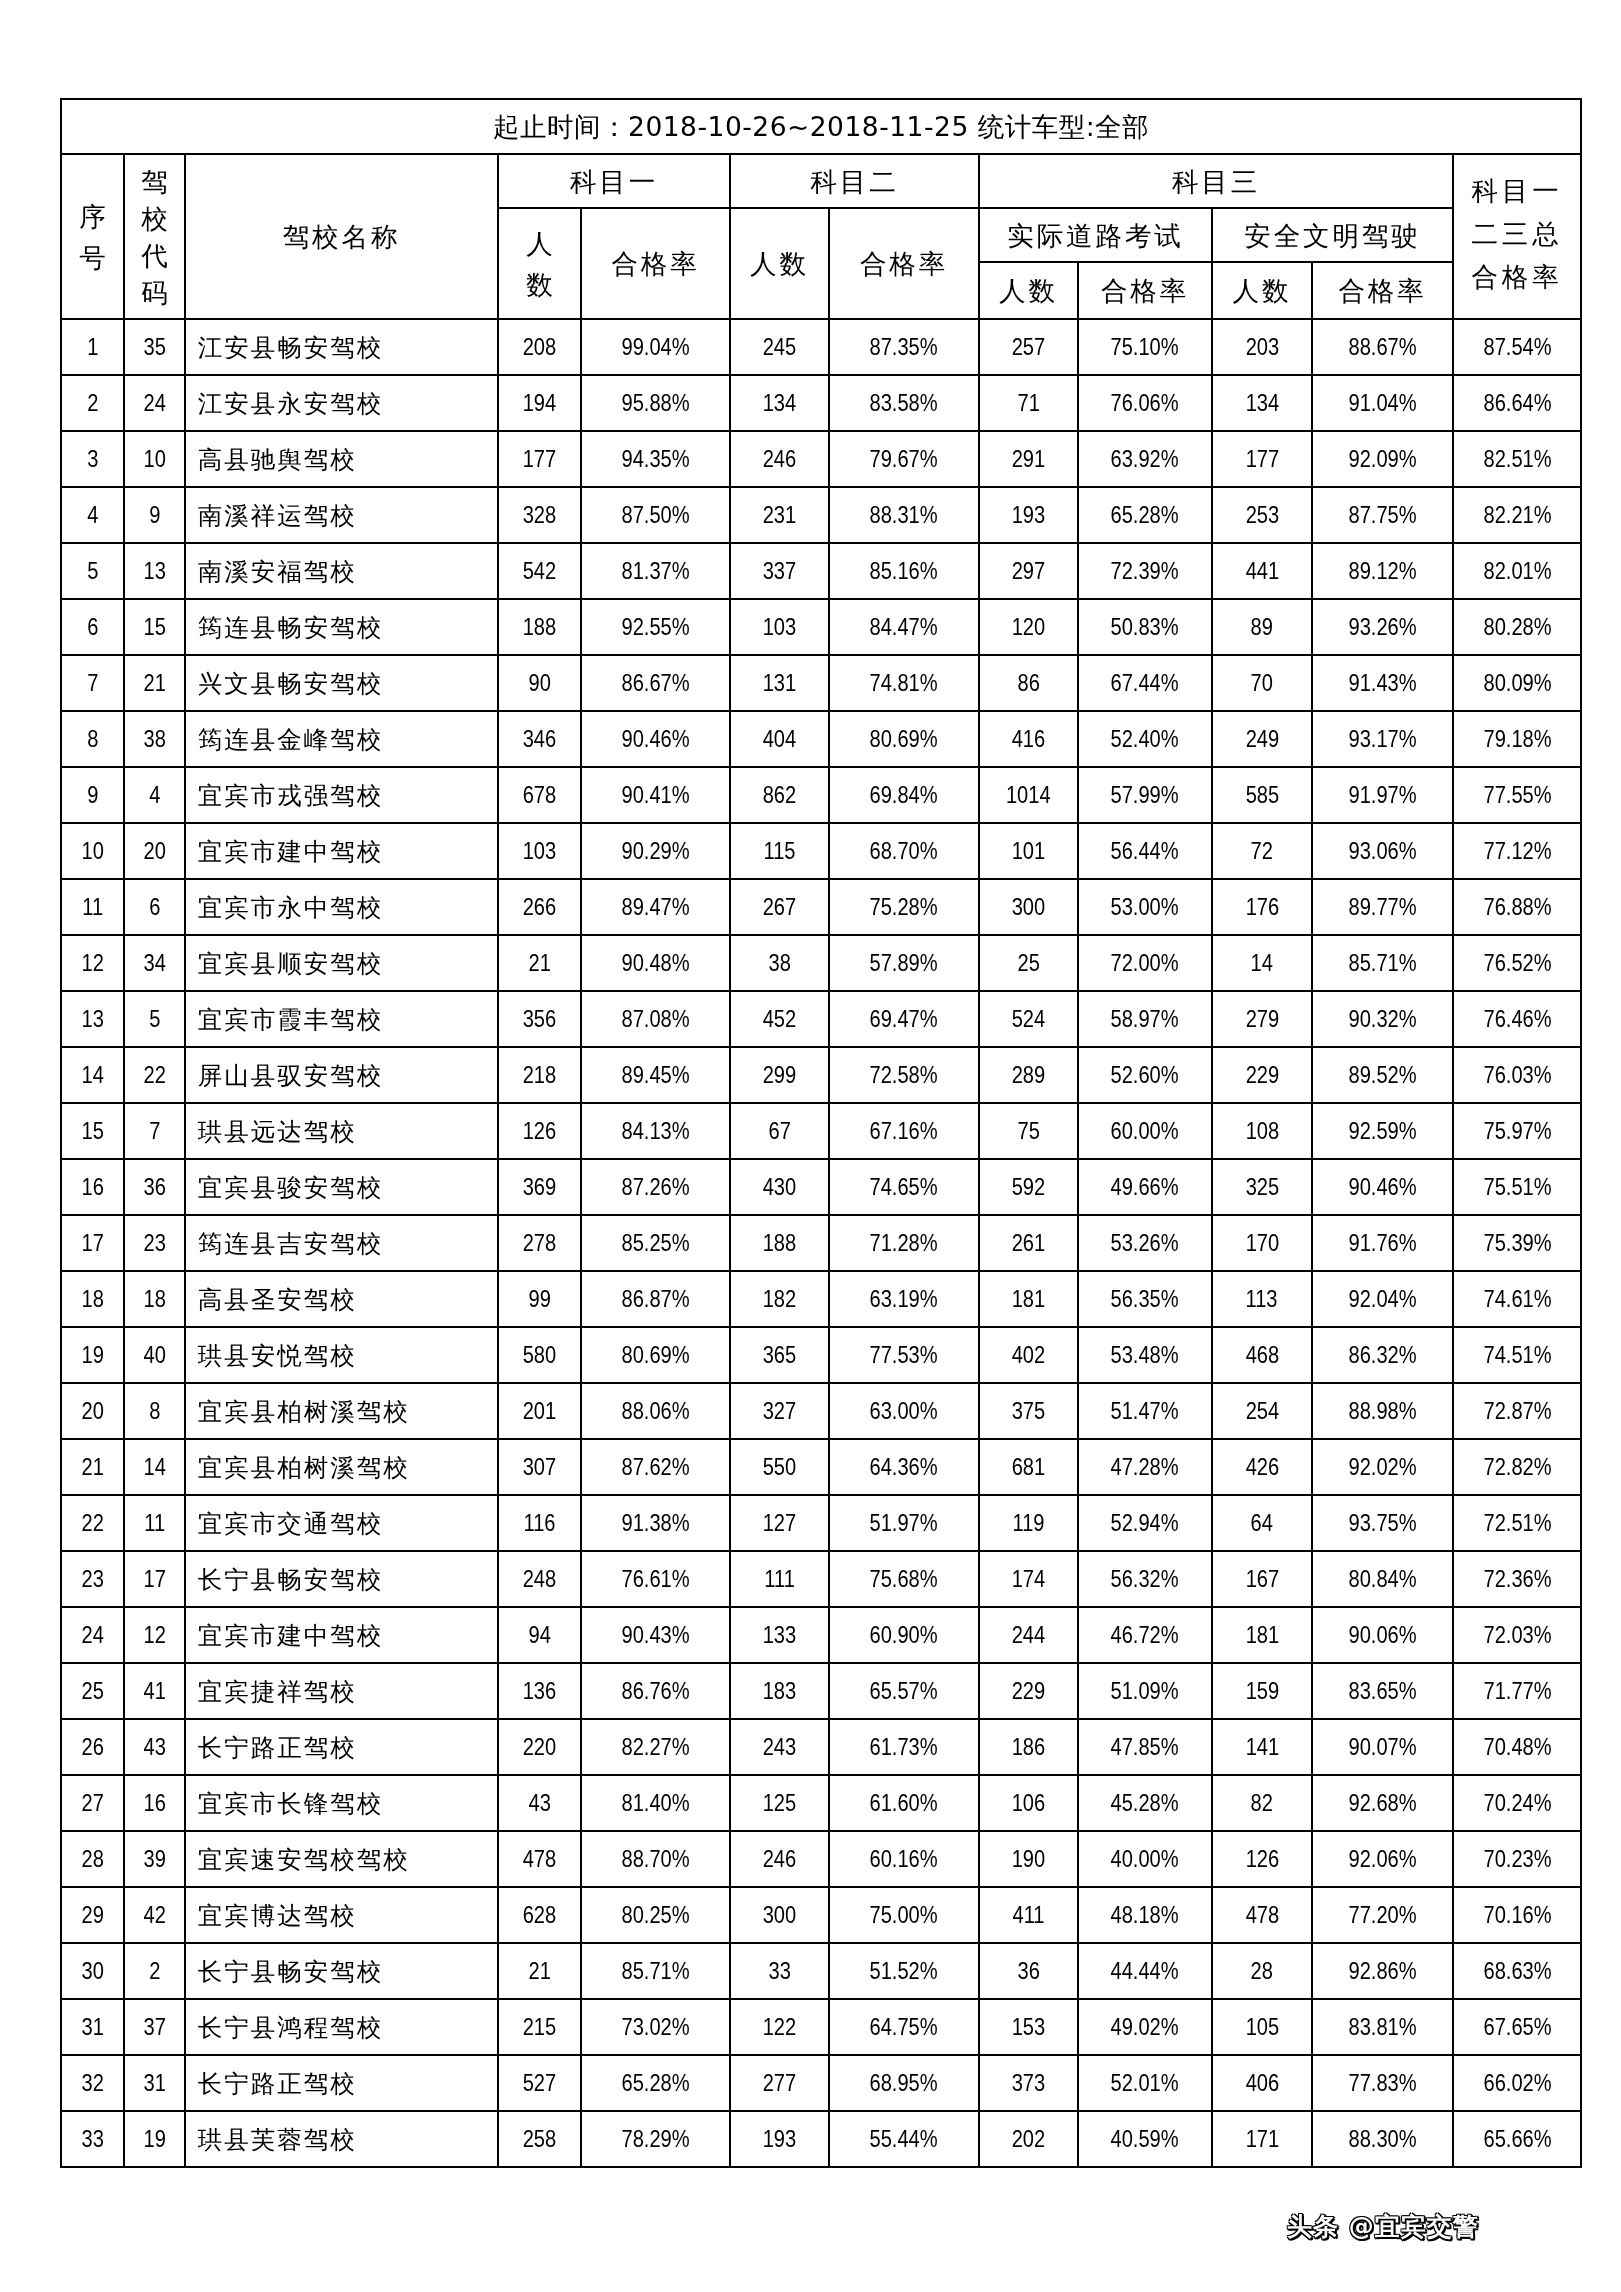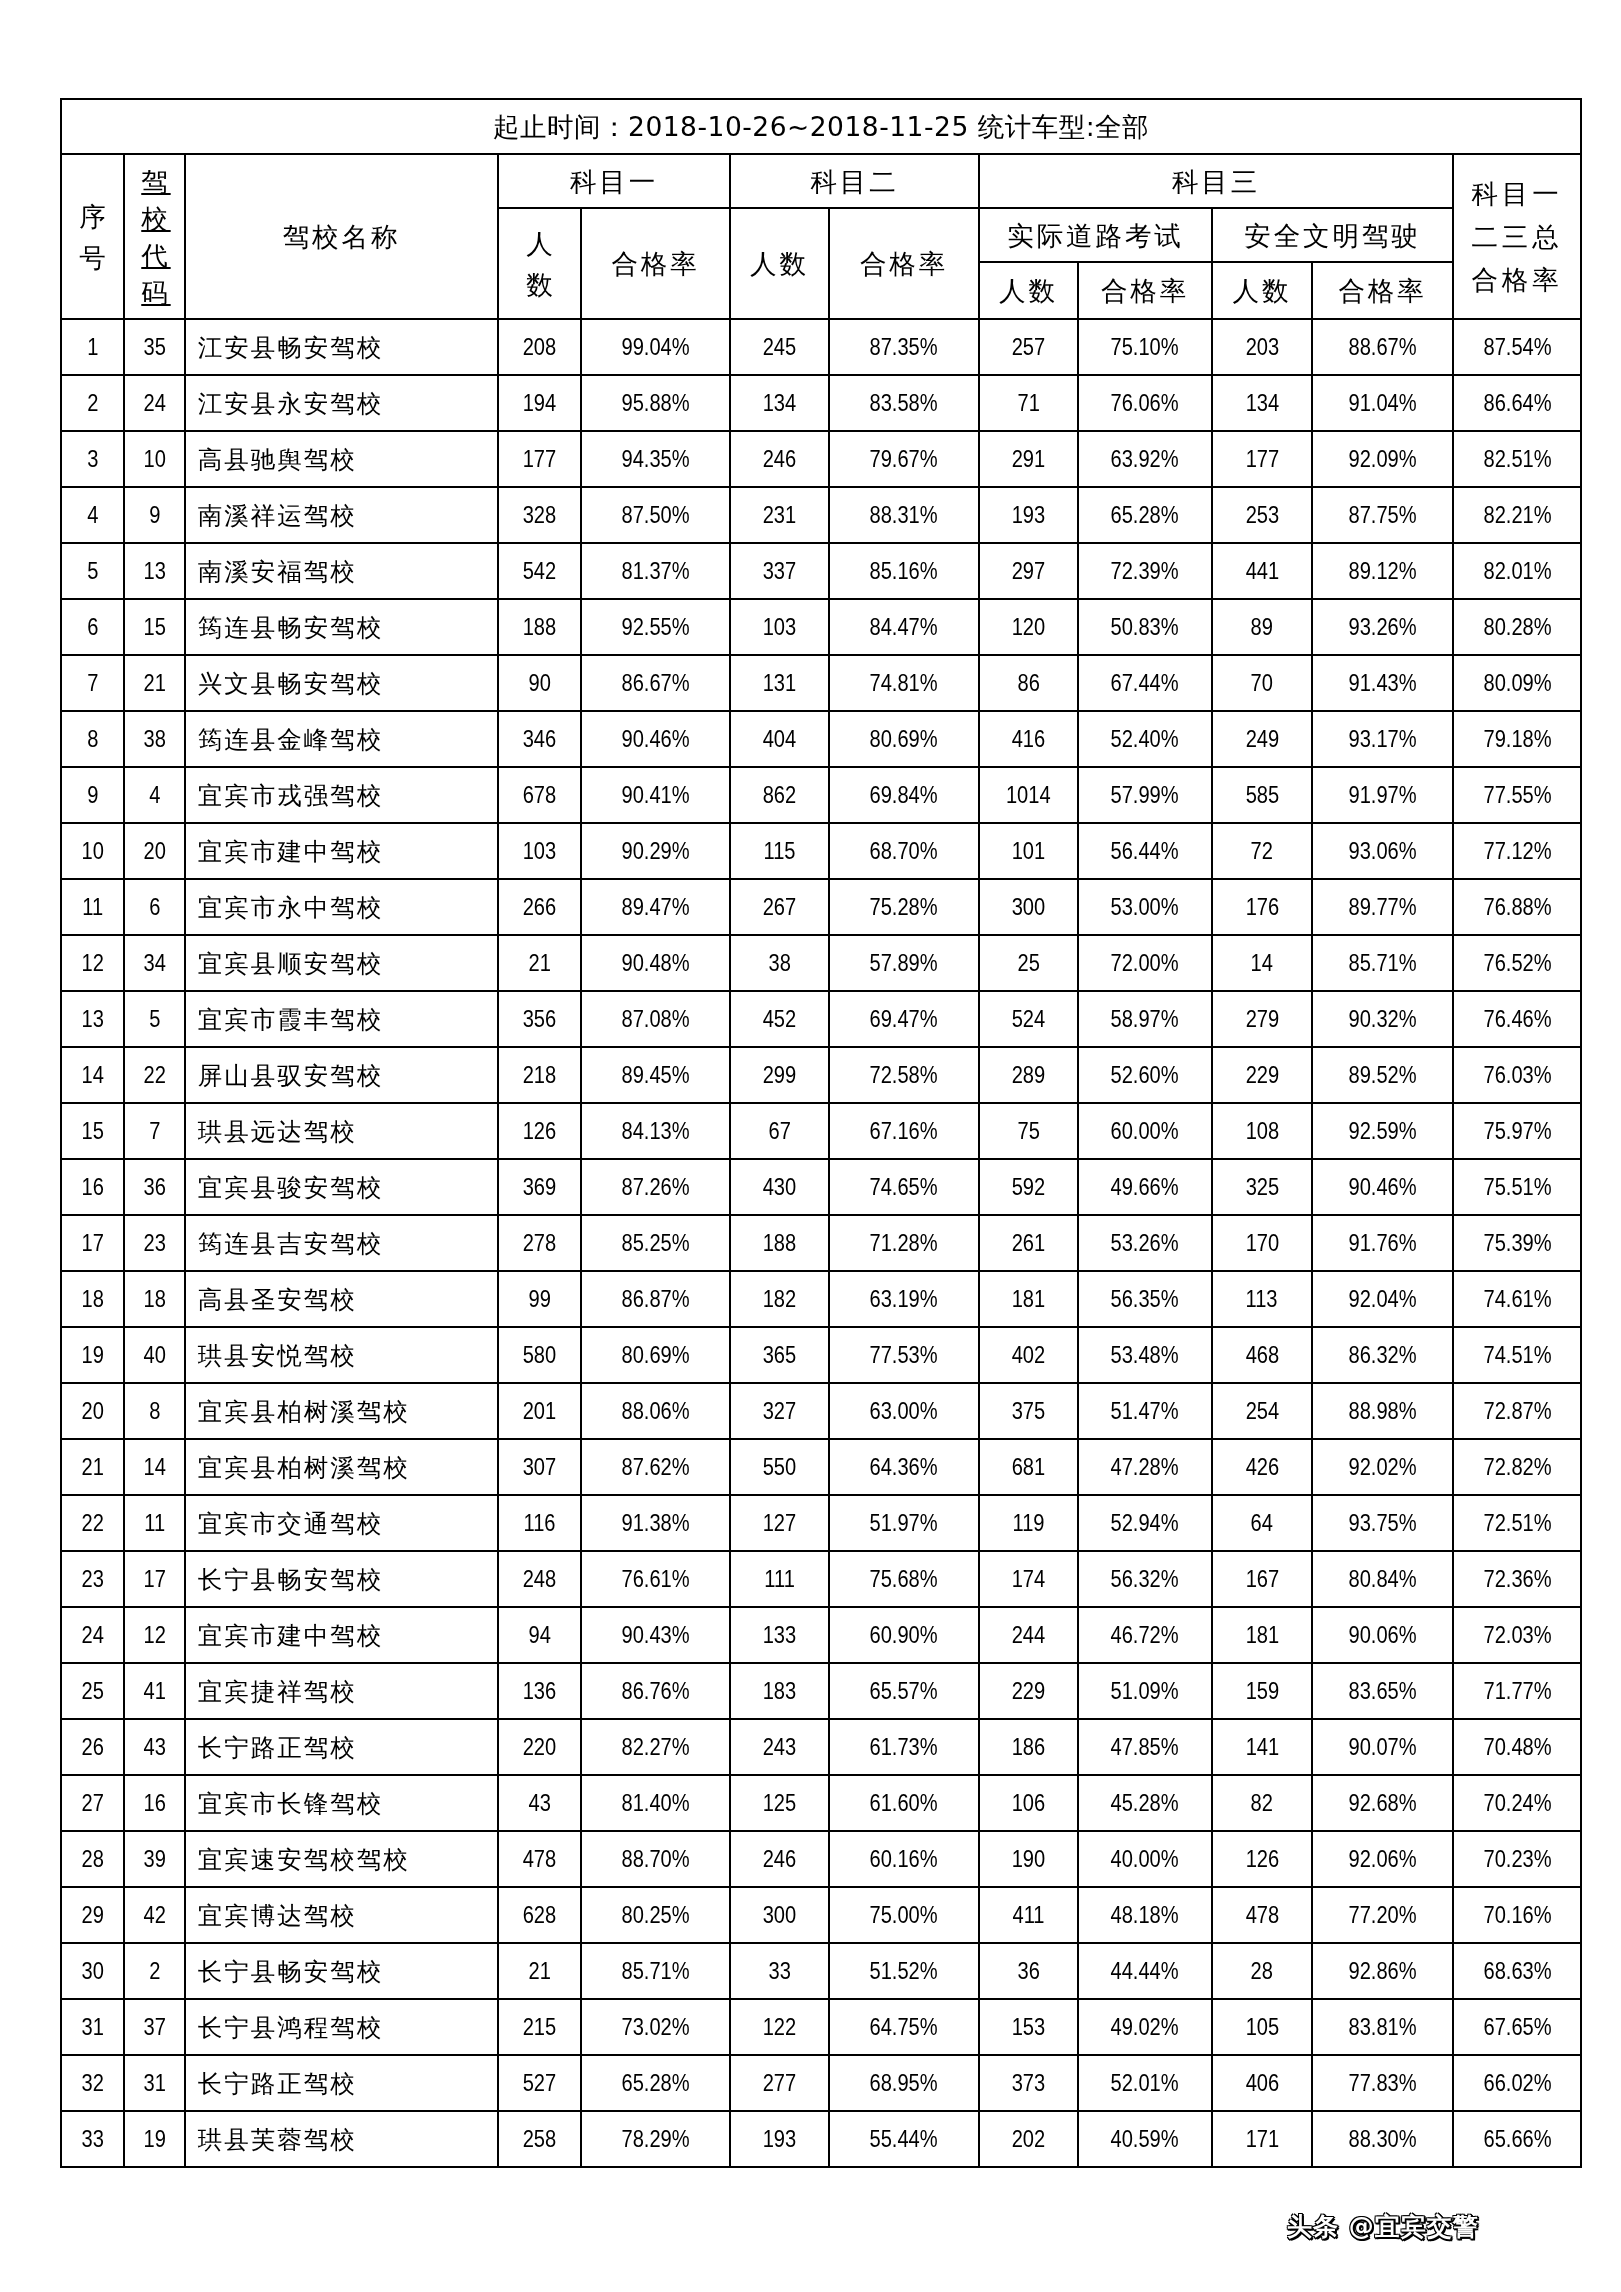--- a/index.html
+++ b/index.html
@@ -10,21 +10,21 @@
   table.grid td, table.grid th {
     border: 2px solid #000; padding: 0; text-align: center; vertical-align: middle;
     font-weight: normal; overflow: hidden; white-space: nowrap;
   }
   .title-cell { height: 53px; font-size: 26.5px; letter-spacing: 0.5px; }
   .hdr { font-size: 26.5px; line-height: 35px; letter-spacing: 2.9px; }
   .hdr-row1 { height: 54px; }
   .hdr-row2 { height: 54px; }
   .hdr-row3 { height: 57px; }
   .vstack { display: inline-block; width: 1em; white-space: normal; word-break: break-all; line-height: 41px; font-size: 26.5px; }
-  .vstack-tight { line-height: 37px; text-decoration: underline; }
+  .vstack-tight { line-height: 37px; }
   .multi { white-space: normal; line-height: 43px; font-size: 26.5px; letter-spacing: 3.9px; }
   tbody tr { height: 56px; }
   tbody td { font-family: "Liberation Sans Narrow", "Liberation Sans", sans-serif; font-size: 24.5px; }
   tbody td.name { text-align: left; padding-left: 11.8px; font-family: Liberation Serif, serif; font-size: 24.5px; letter-spacing: 2px; }
   tbody td.num { transform-origin: center; }
   .narrow { display: inline-block; transform: scaleX(0.82); }
   #watermark {
     position: absolute; left: 1287px; top: 2210px; font-size: 25px; color: #fff;
     font-family: "DejaVu Sans", sans-serif; font-weight: bold; letter-spacing: 1px;
     text-shadow: -1px -1px 0 #000, 1px -1px 0 #000, -1px 1px 0 #000, 2px 2px 0 #000, 2px 0 0 #000, 0 2px 0 #000;
@@ -58,21 +58,21 @@
           <span class="vstack">序号</span>
         </th>
         <th rowspan="3" class="hdr">
           <span class="vstack vstack-tight">驾校代码</span>
         </th>
         <th rowspan="3" class="hdr">驾校名称</th>
         <th colspan="2" class="hdr">科目一</th>
         <th colspan="2" class="hdr">科目二</th>
         <th colspan="4" class="hdr">科目三</th>
         <th rowspan="3" class="hdr">
-          <div class="multi" style="width:113px;margin:8px auto;">科目一二三总合格率</div>
+          <div class="multi" style="width:113px;margin:8px auto;font-family:Liberation Mono, monospace;">科目一二三总合格率</div>
         </th>
       </tr>
       <tr class="hdr-row2">
         <th rowspan="2" class="hdr">
           <span class="vstack">人数</span>
         </th>
         <th rowspan="2" class="hdr">合格率</th>
         <th rowspan="2" class="hdr">人数</th>
         <th rowspan="2" class="hdr">合格率</th>
         <th colspan="2" class="hdr">实际道路考试</th>

